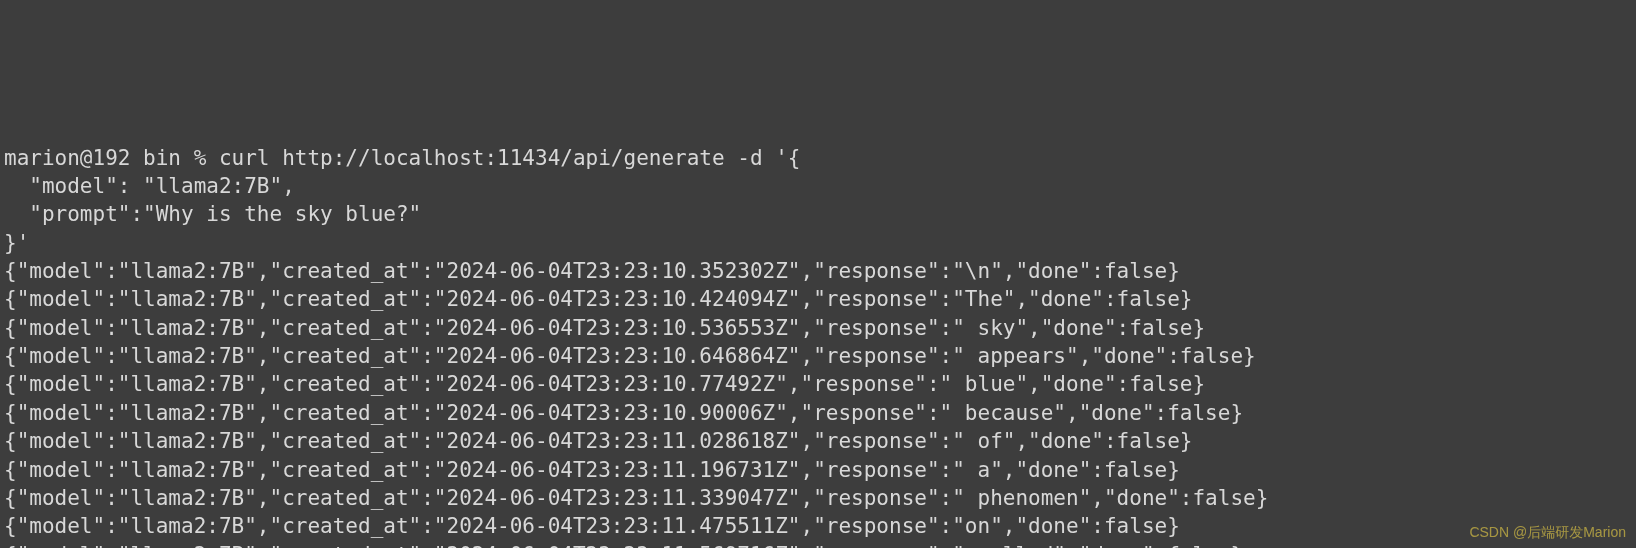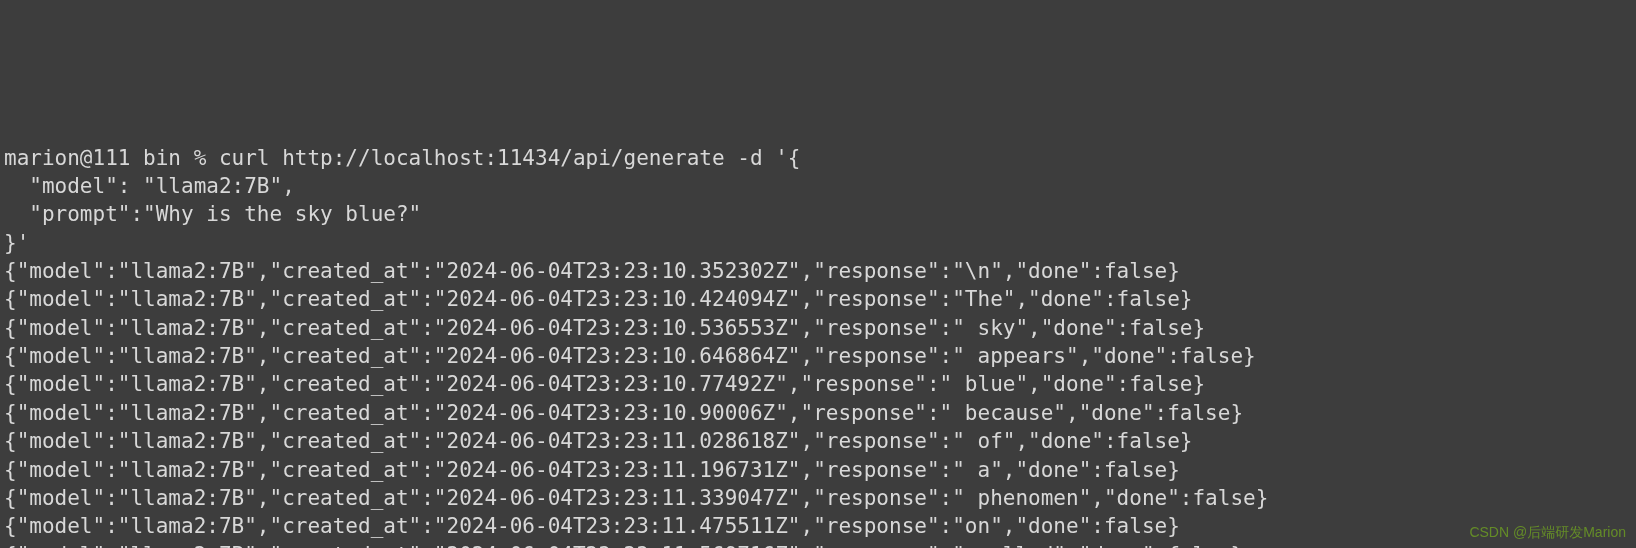--- a/index.html
+++ b/index.html
@@ -21,33 +21,33 @@
       position: relative;
     }
     .terminal {
       width: 100%;
       height: 100%;
     }
     .watermark {
       position: absolute;
       bottom: 6px;
       right: 10px;
-      color: #84cc16;
+      color: #fde047;
       font-size: 14px;
       opacity: 0.55;
       font-family: sans-serif;
     }
   </style>
 </head>
 <body>
 
 
 
 <div class="terminal">
-<span>marion@111 bin % curl http://localhost:11434/api/generate -d '{</span>
+<span>marion@192 bin % curl http://localhost:11434/api/generate -d '{</span>
 <span>  "model": "llama2:7B",</span>
 <span>  "prompt":"Why is the sky blue?"</span>
 <span>}'</span>
 <span>{"model":"llama2:7B","created_at":"2024-06-04T23:23:10.352302Z","response":"\n","done":false}</span>
 <span>{"model":"llama2:7B","created_at":"2024-06-04T23:23:10.424094Z","response":"The","done":false}</span>
 <span>{"model":"llama2:7B","created_at":"2024-06-04T23:23:10.536553Z","response":" sky","done":false}</span>
 <span>{"model":"llama2:7B","created_at":"2024-06-04T23:23:10.646864Z","response":" appears","done":false}</span>
 <span>{"model":"llama2:7B","created_at":"2024-06-04T23:23:10.77492Z","response":" blue","done":false}</span>
 <span>{"model":"llama2:7B","created_at":"2024-06-04T23:23:10.90006Z","response":" because","done":false}</span>
 <span>{"model":"llama2:7B","created_at":"2024-06-04T23:23:11.028618Z","response":" of","done":false}</span>

